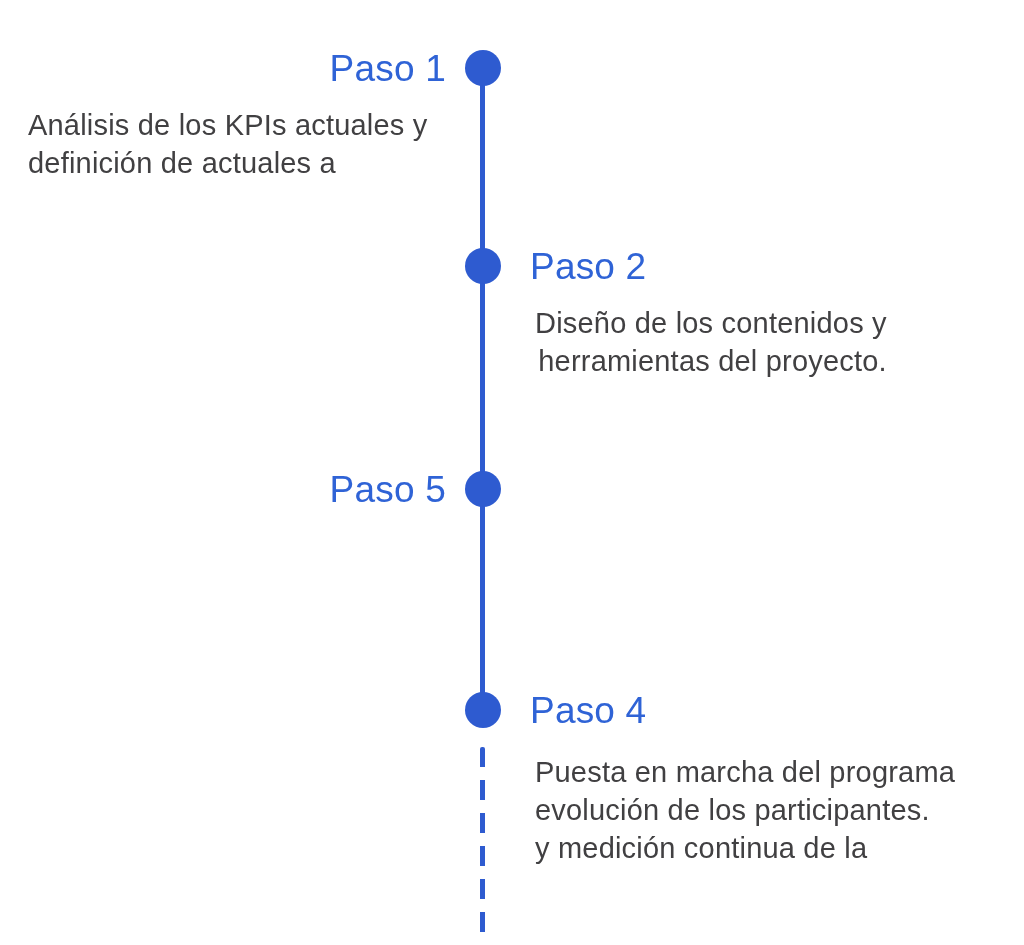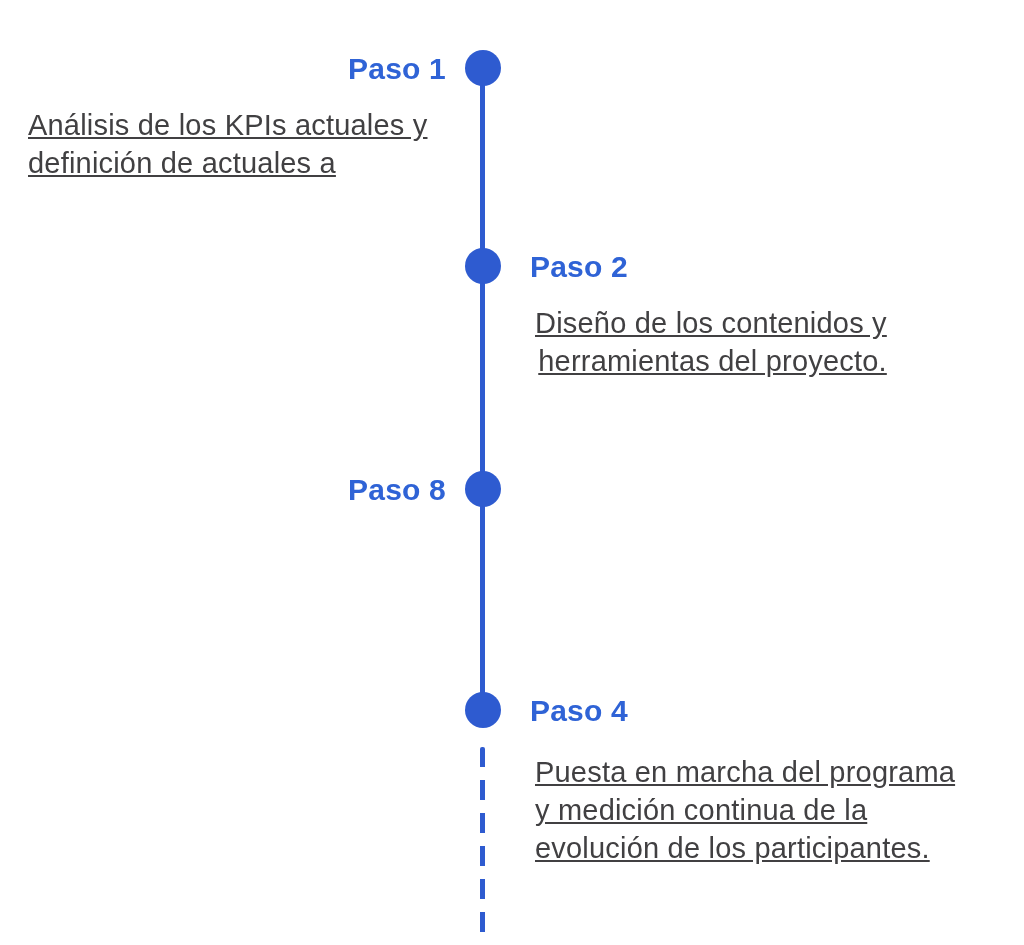--- a/index.html
+++ b/index.html
@@ -44,41 +44,40 @@
     height: 36px;
     border-radius: 50%;
     background: #2e5bd0;
   }
   .dot-1 { top: 50px; }
   .dot-2 { top: 248px; }
   .dot-3 { top: 471px; }
   .dot-4 { top: 692px; }
   .step-label {
     position: absolute;
-    font-size: 30px;
-    font-weight: 700;
+    font-size: 37px;
+    font-weight: 400;
     color: #2f63d6;
     line-height: 38px;
     white-space: nowrap;
     letter-spacing: 0.2px;
   }
   .label-left  { right: 578px; text-align: right; }
   .label-right { left: 530px; text-align: right; }
   .label-1 { top: 50px; }
   .label-2 { top: 248px; }
   .label-3 { top: 471px; }
   .label-4 { top: 692px; }
   .step-description {
     position: absolute;
     font-size: 29px;
     font-weight: 500;
     color: #414042;
     line-height: 38px;
     letter-spacing: 0.2px;
-    text-decoration: underline;
   }
   .desc-1 { left: 28px;  top: 106px; text-align: left; }
   .desc-2 { left: 535px; top: 304px; text-align: right; }
   .desc-3 { left: 88px;  top: 531px; text-align: left; }
   .desc-4 { left: 535px; top: 753px; text-align: left; }
 </style>
 </head>
 <body>
 
 <div class="canvas">
@@ -94,23 +93,23 @@
   </div>
 
   <div class="step-dot dot-2"></div>
   <div class="step-label label-right label-2">Paso 2</div>
   <div class="step-description desc-2">
     <div>Diseño de los contenidos y</div>
     <div>herramientas del proyecto.</div>
   </div>
 
   <div class="step-dot dot-3"></div>
-  <div class="step-label label-left label-3">Paso 8</div>
+  <div class="step-label label-left label-3">Paso 5</div>
 
   <div class="step-dot dot-4"></div>
   <div class="step-label label-right label-4">Paso 4</div>
   <div class="step-description desc-4">
     <div>Puesta en marcha del programa</div>
+    <div>evolución de los participantes.</div>
     <div>y medición continua de la</div>
-    <div>evolución de los participantes.</div>
   </div>
 
 </div>
 
 </body></html>

